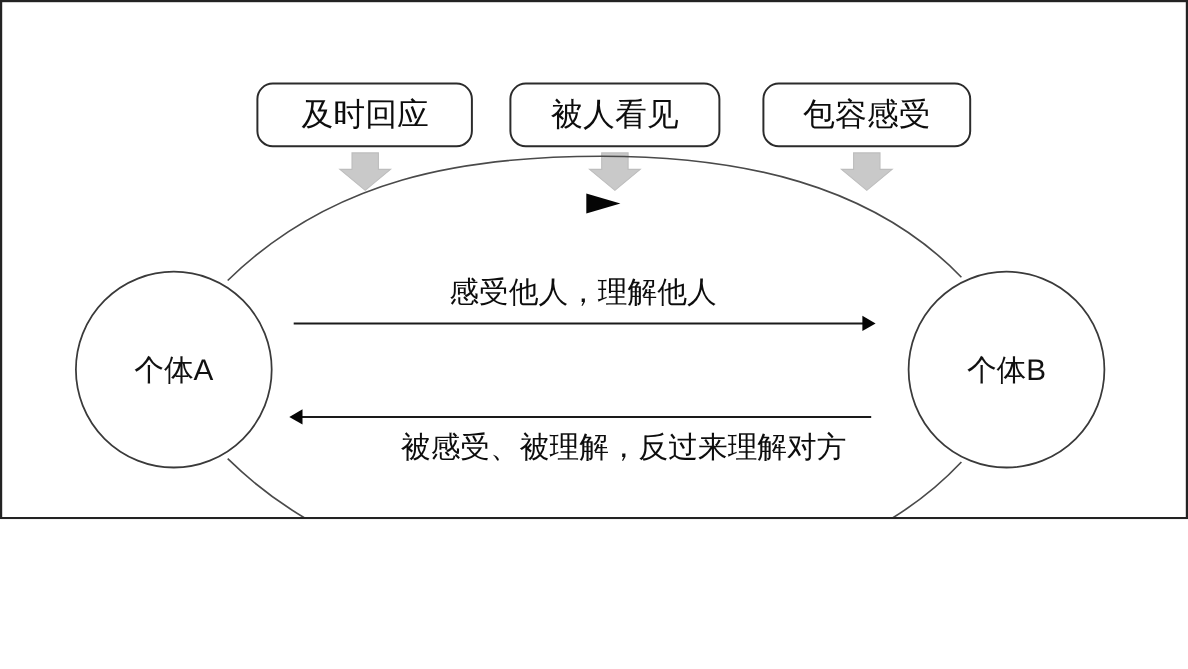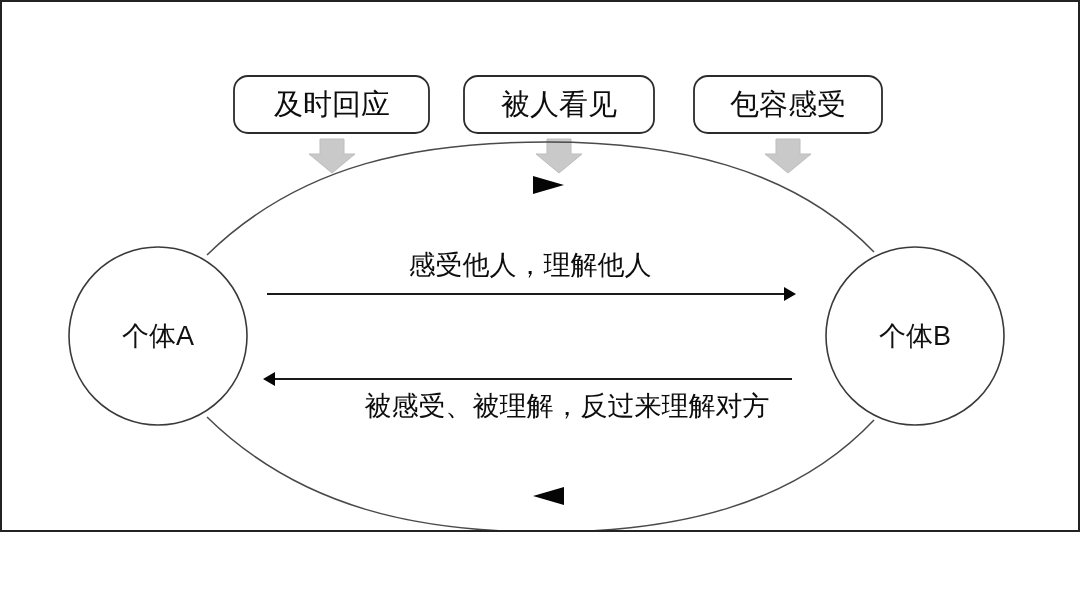--- a/index.html
+++ b/index.html
@@ -6,21 +6,21 @@
     margin: 0;
     padding: 0;
     background: #ffffff;
   }
   body {
     font-family: "Liberation Sans", "DejaVu Sans", sans-serif;
   }
   #canvas {
     position: relative;
     width: 1080px;
-    height: 532px;
+    height: 472px;
     background: #ffffff;
     box-sizing: border-box;
     border: 2px solid #232323;
     overflow: hidden;
   }
   svg.diagram {
     position: absolute;
     left: 0;
     top: 0;
     width: 1080px;

